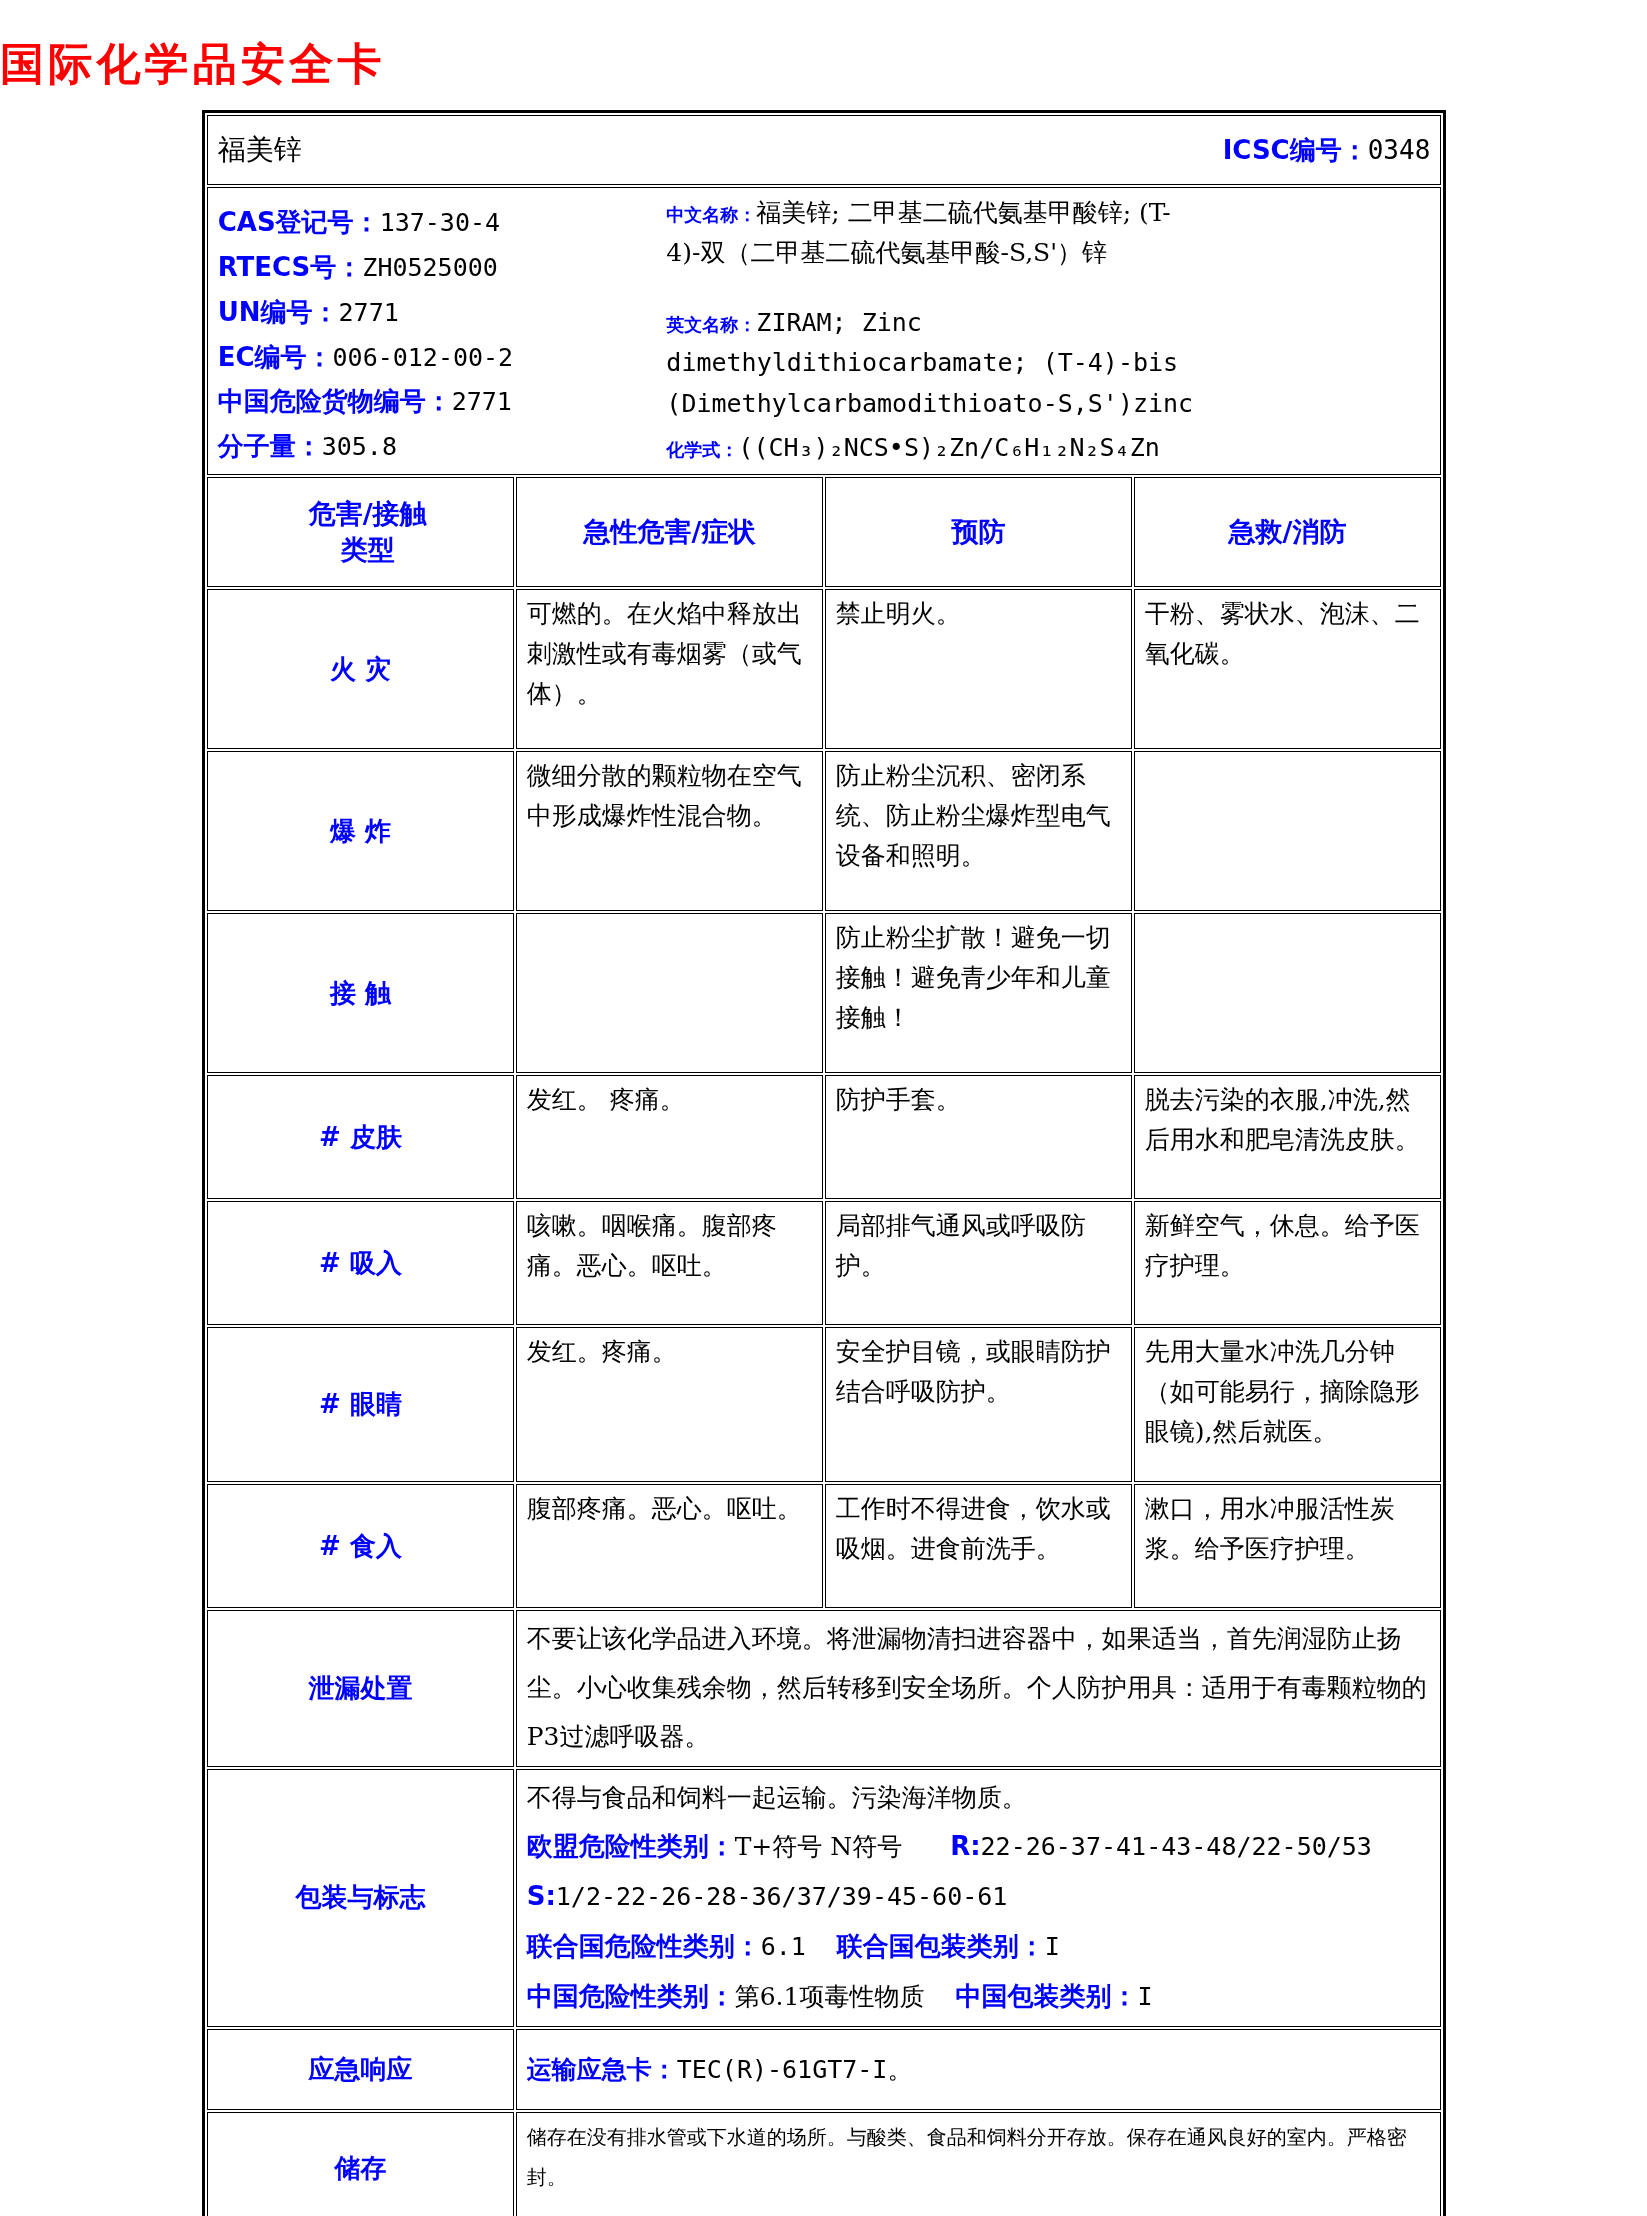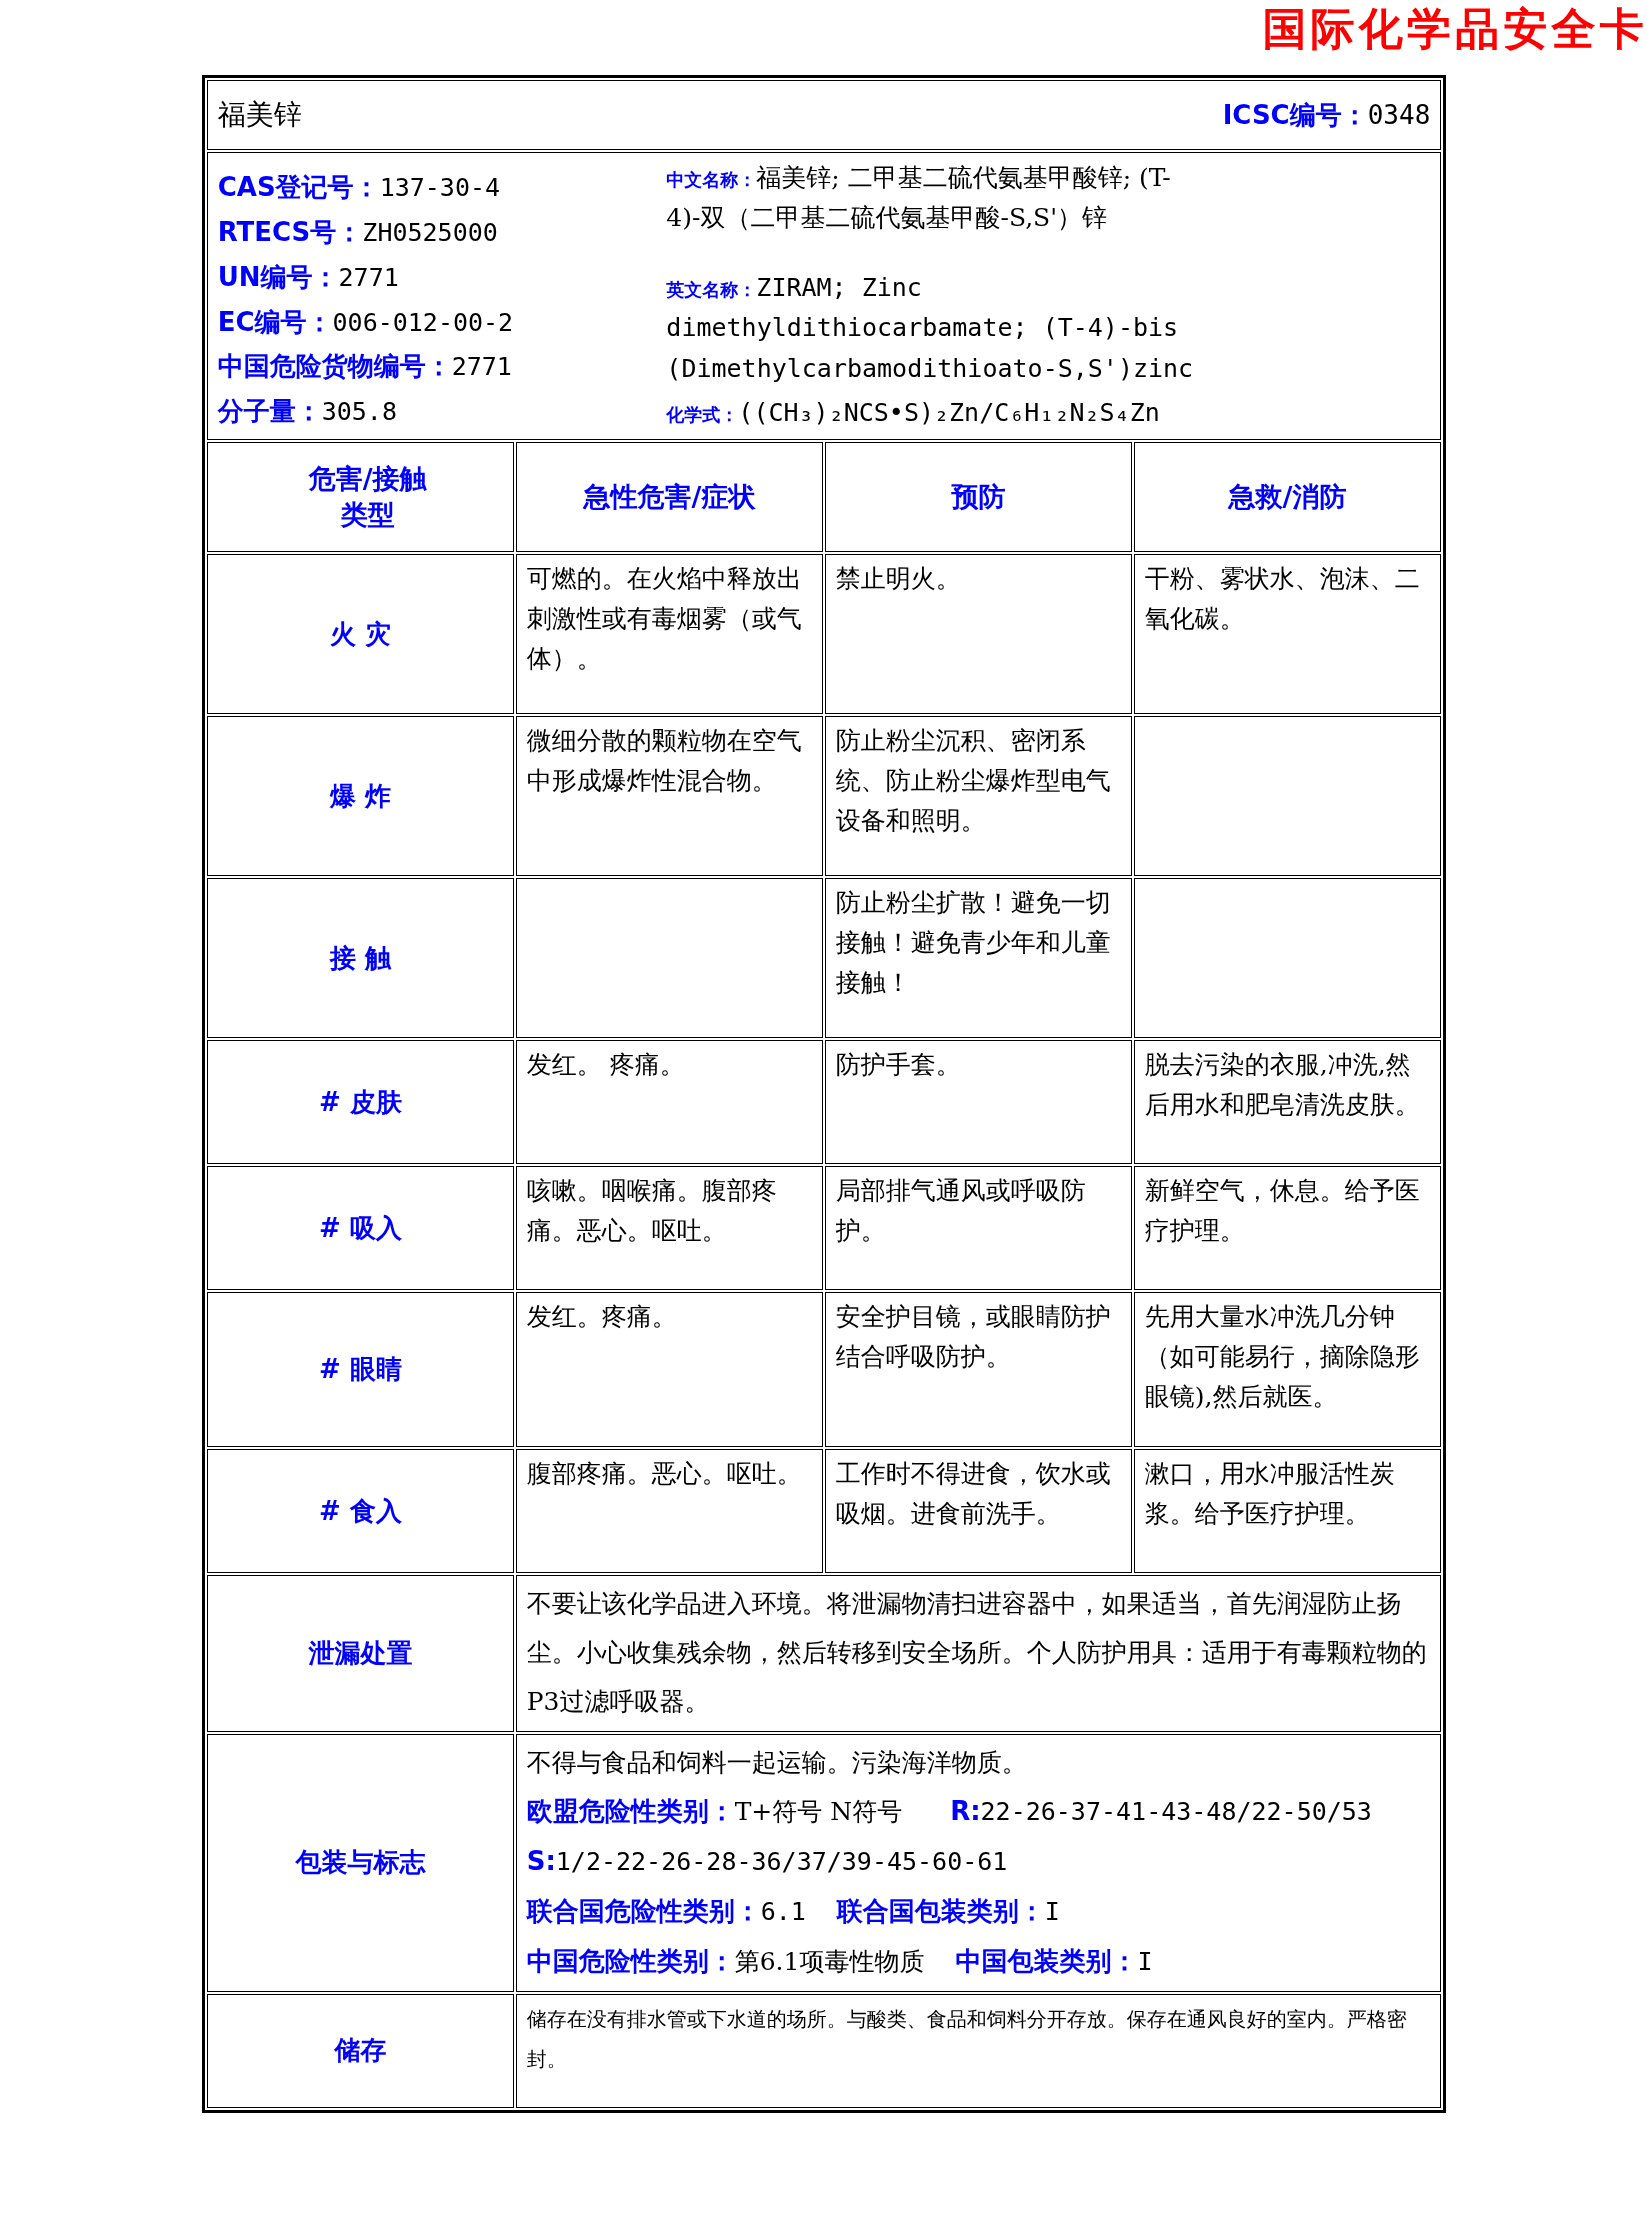--- a/index.html
+++ b/index.html
@@ -6,22 +6,22 @@
     --blue:#0000FF;
     --red:#FF0000;
     --black:#000000;
   }
   html,body{margin:0;padding:0;background:#ffffff;}
   .page{
     width:1648px;height:2216px;background:#ffffff;overflow:hidden;
     font-family:"DejaVu Serif", serif;color:var(--black);
   }
   .doc-title{
-    margin:0;height:64px;
-    text-align:right;color:var(--red);
+    margin:0;padding-top:35px;height:64px;
+    text-align:left;color:var(--red);
     font-family:"DejaVu Sans", sans-serif;
     font-size:44px;font-weight:bold;letter-spacing:4.2px;
   }
   table.icsc{
     width:1244px;margin:11px auto 0 auto;
     border:3.5px solid #000;
     border-collapse:separate;border-spacing:2.1px;
     table-layout:fixed;
   }
   td{border:1.4px solid #000;padding:4.2px 9.7px;vertical-align:top;overflow:hidden;}
@@ -190,20 +190,26 @@
         </div>
         <div class="pline">
           <span class="lbl">联合国危险性类别：</span><span class="mono">6.1</span><span class="lbl gapS">联合国包装类别：</span><span class="mono">I</span>
         </div>
         <div class="pline">
           <span class="lbl">中国危险性类别：</span><span class="val">第6.1项毒性物质</span><span class="lbl gapS">中国包装类别：</span><span class="mono">I</span>
         </div>
       </td>
     </tr>
 
+    <tr>
+      <td class="rowlabel"><span class="lbl">应急响应</span></td>
+      <td colspan="3" class="emerg-cell">
+        <span class="lbl">运输应急卡：</span><span class="mono">TEC(R)-61GT7-I。</span>
+      </td>
+    </tr>
 
     <tr>
       <td class="rowlabel"><span class="lbl">储存</span></td>
       <td colspan="3" class="stor-cell val">储存在没有排水管或下水道的场所。与酸类、食品和饲料分开存放。保存在通风良好的室内。严格密封。</td>
     </tr>
 
   </tbody>
     </table>
 </div>
 

